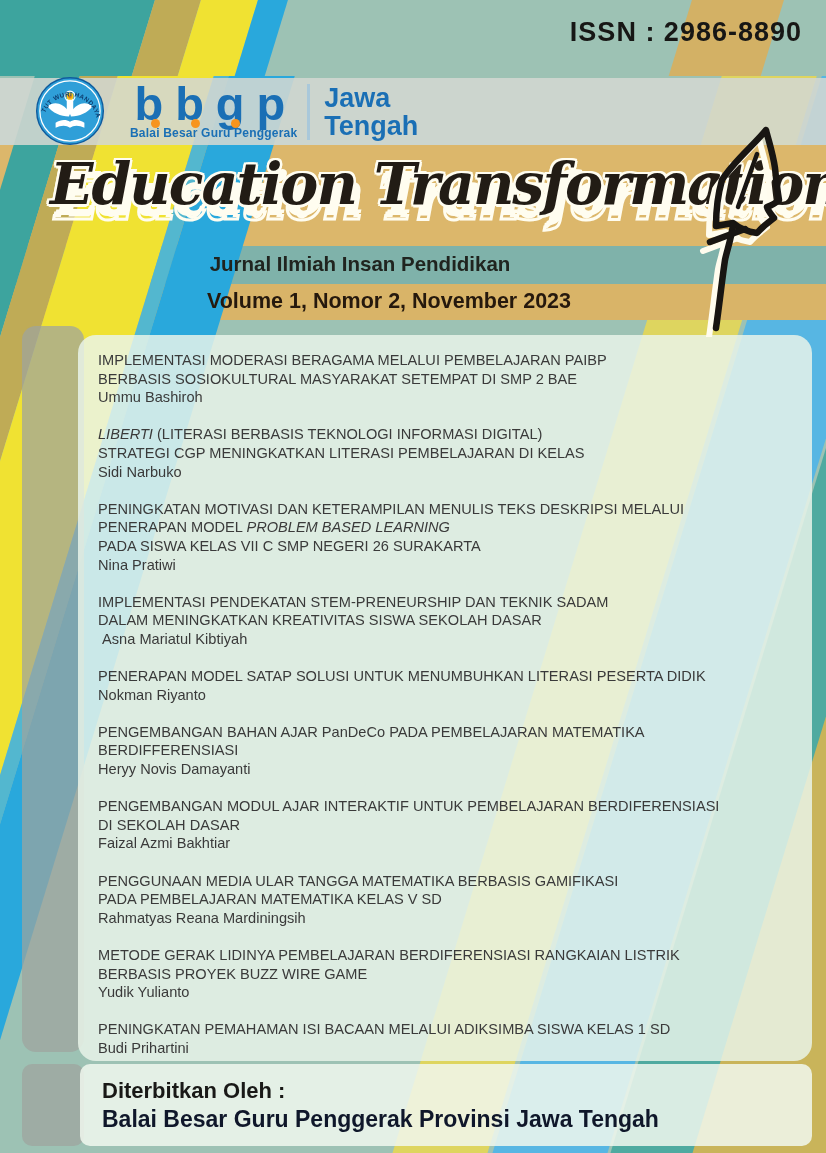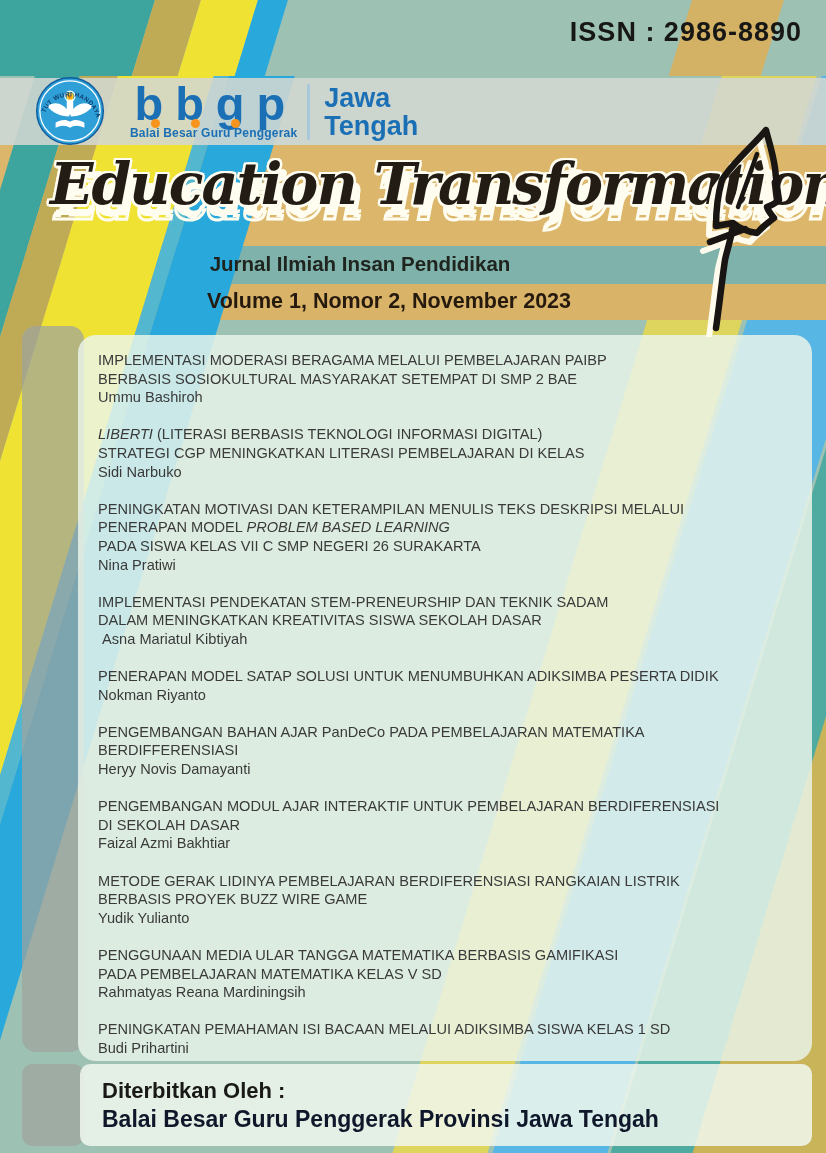--- a/index.html
+++ b/index.html
@@ -203,44 +203,44 @@
           <div class="t-line"><span>PENERAPAN MODEL </span><span class="it">PROBLEM BASED LEARNING</span></div>
           <div class="t-line"><span>PADA SISWA KELAS VII C SMP NEGERI 26 SURAKARTA</span></div>
           <div class="author">Nina Pratiwi</div>
         </div>
         <div class="article">
           <div class="t-line"><span>IMPLEMENTASI PENDEKATAN STEM-PRENEURSHIP DAN TEKNIK SADAM</span></div>
           <div class="t-line"><span>DALAM MENINGKATKAN KREATIVITAS SISWA SEKOLAH DASAR</span></div>
           <div class="author"> Asna Mariatul Kibtiyah</div>
         </div>
         <div class="article">
-          <div class="t-line"><span>PENERAPAN MODEL SATAP SOLUSI UNTUK MENUMBUHKAN ADIKSIMBA PESERTA DIDIK</span></div>
+          <div class="t-line"><span>PENERAPAN MODEL SATAP SOLUSI UNTUK MENUMBUHKAN LITERASI PESERTA DIDIK</span></div>
           <div class="author">Nokman Riyanto</div>
         </div>
         <div class="article">
           <div class="t-line"><span>PENGEMBANGAN BAHAN AJAR PanDeCo PADA PEMBELAJARAN MATEMATIKA</span></div>
           <div class="t-line"><span>BERDIFFERENSIASI</span></div>
           <div class="author">Heryy Novis Damayanti</div>
         </div>
         <div class="article">
           <div class="t-line"><span>PENGEMBANGAN MODUL AJAR INTERAKTIF UNTUK PEMBELAJARAN BERDIFERENSIASI</span></div>
           <div class="t-line"><span>DI SEKOLAH DASAR</span></div>
           <div class="author">Faizal Azmi Bakhtiar</div>
         </div>
         <div class="article">
+          <div class="t-line"><span>PENGGUNAAN MEDIA ULAR TANGGA MATEMATIKA BERBASIS GAMIFIKASI</span></div>
+          <div class="t-line"><span>PADA PEMBELAJARAN MATEMATIKA KELAS V SD</span></div>
+          <div class="author">Rahmatyas Reana Mardiningsih</div>
+        </div>
+        <div class="article">
           <div class="t-line"><span>METODE GERAK LIDINYA PEMBELAJARAN BERDIFERENSIASI RANGKAIAN LISTRIK</span></div>
           <div class="t-line"><span>BERBASIS PROYEK BUZZ WIRE GAME</span></div>
           <div class="author">Yudik Yulianto</div>
         </div>
         <div class="article">
-          <div class="t-line"><span>PENGGUNAAN MEDIA ULAR TANGGA MATEMATIKA BERBASIS GAMIFIKASI</span></div>
-          <div class="t-line"><span>PADA PEMBELAJARAN MATEMATIKA KELAS V SD</span></div>
-          <div class="author">Rahmatyas Reana Mardiningsih</div>
-        </div>
-        <div class="article">
           <div class="t-line"><span>PENINGKATAN PEMAHAMAN ISI BACAAN MELALUI ADIKSIMBA SISWA KELAS 1 SD</span></div>
           <div class="author">Budi Prihartini</div>
         </div>
       </div>
   </div>
 
   <div id="pubpanel">
     <div id="pub-label">Diterbitkan Oleh :</div>
     <div id="pub-name">Balai Besar Guru Penggerak Provinsi Jawa Tengah</div>
   </div>

